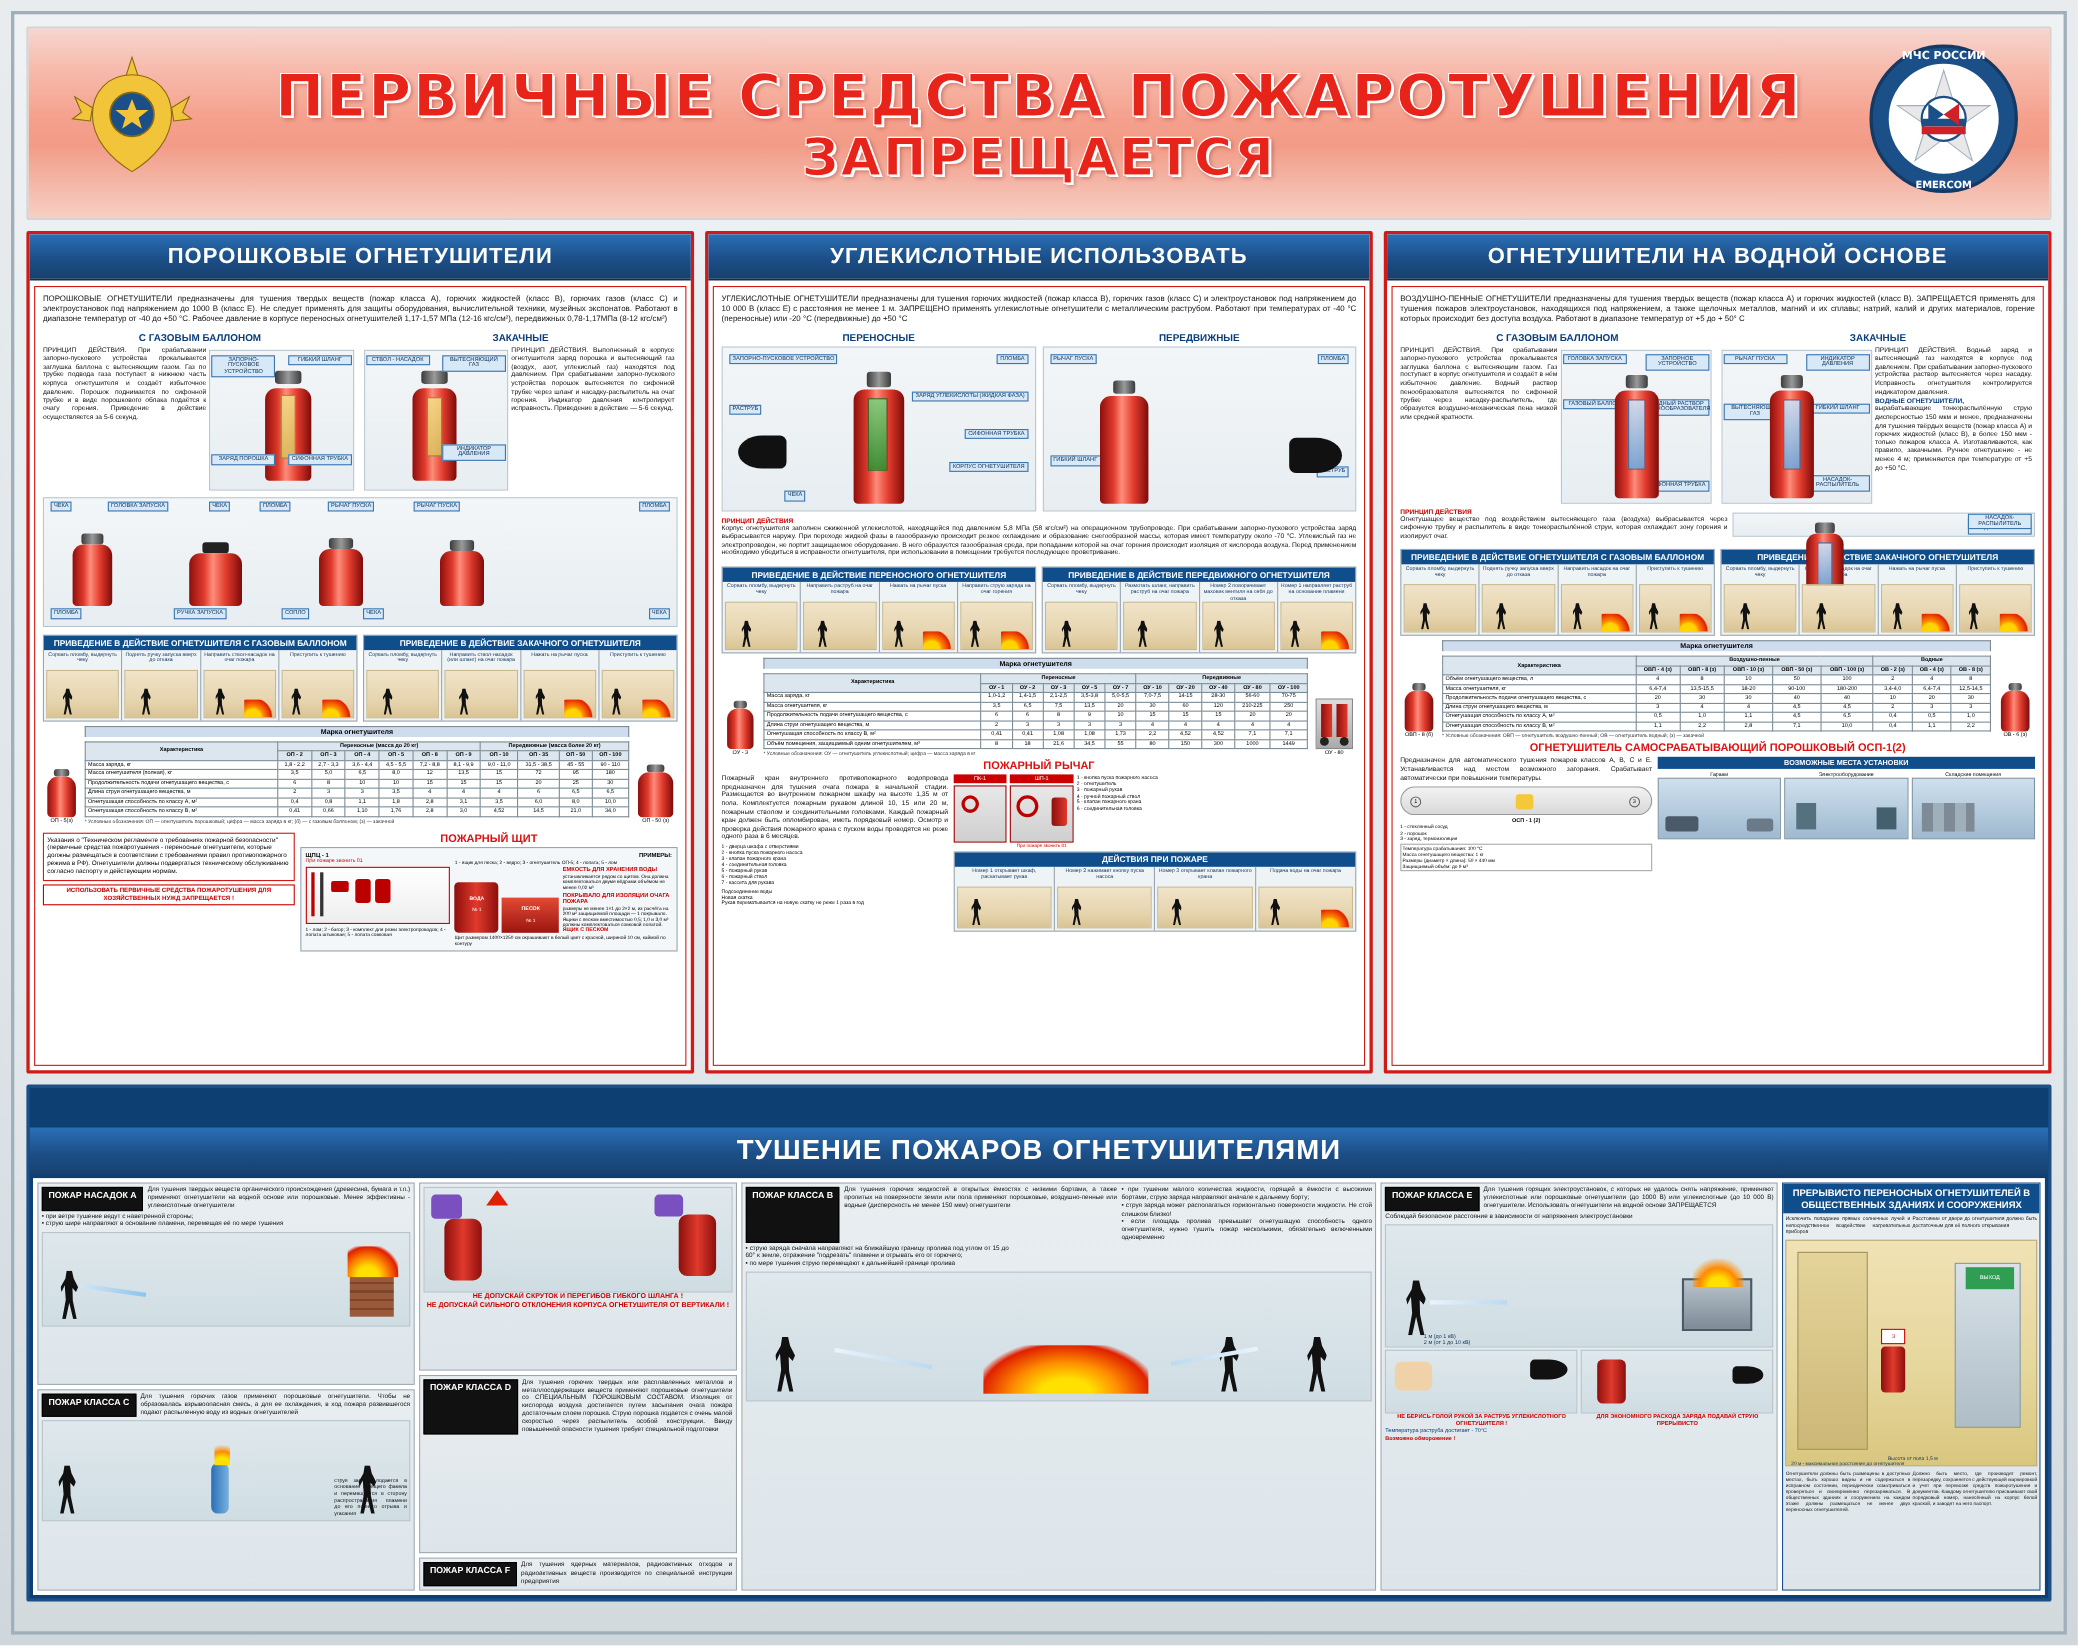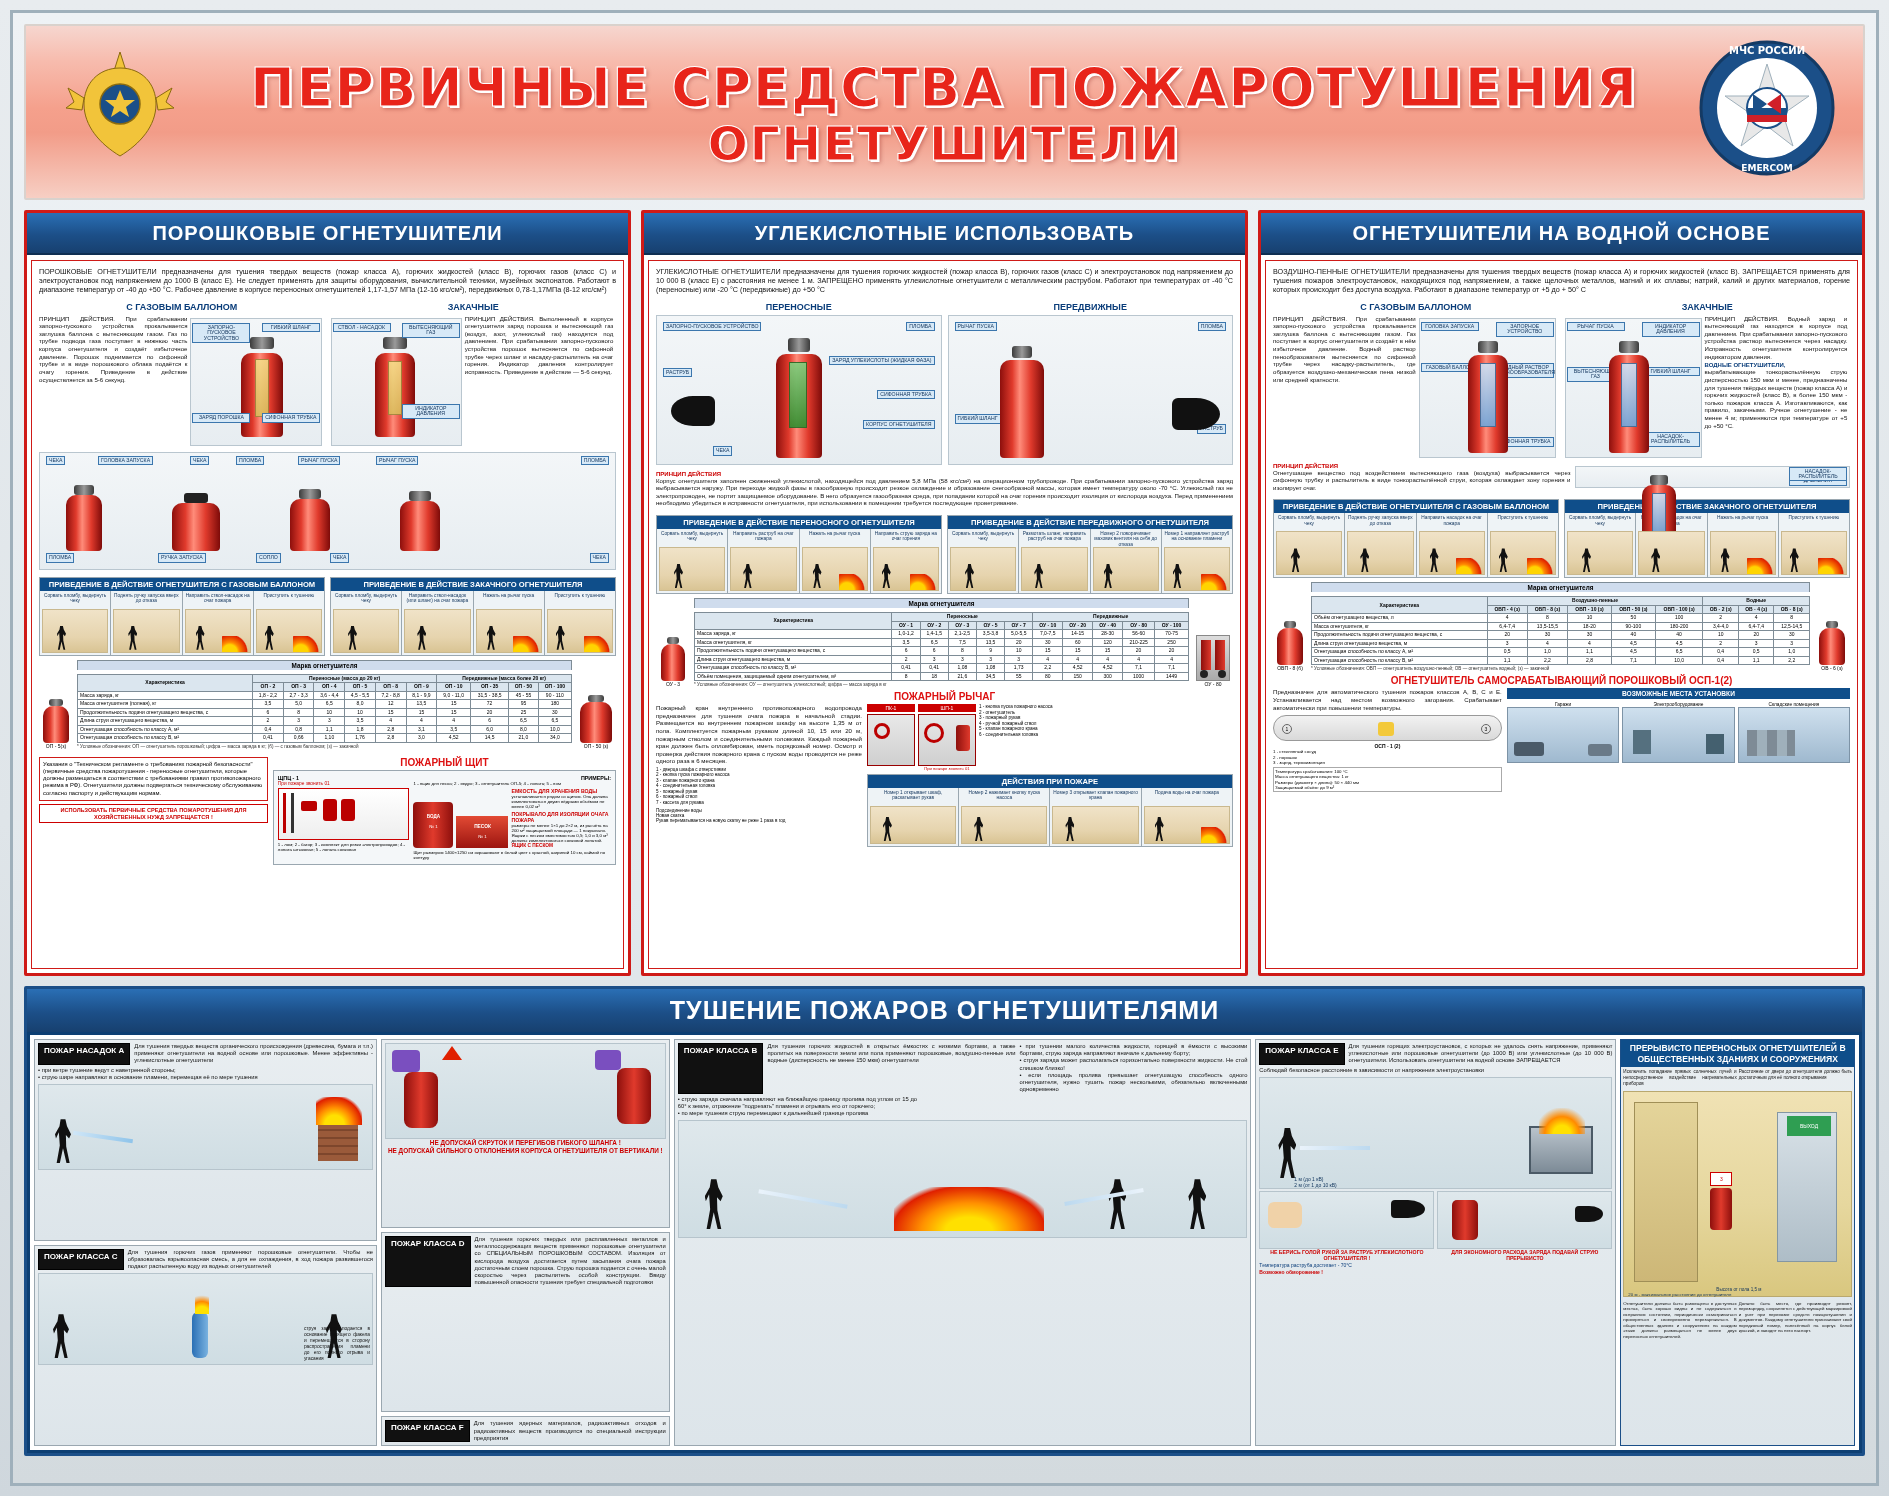--- a/index.html
+++ b/index.html
@@ -228,21 +228,21 @@
     margin-top:10px;
     border:3px solid #1b4f88;
     background:#0d3f73;
     border-radius:2px;
     height:470px;
     display:flex; flex-direction:column;
   }
   .bottom-head {
     background:linear-gradient(180deg,#2a6fb5 0%, #1c4f88 55%, #17406f 100%);
     color:#fff; text-align:center; font-size:25px; font-weight:bold;
-    letter-spacing:1px; padding:7px;
+    letter-spacing:1px; padding:7px;margin-top:36px;
   }
   .bottom-body {
     flex:1; background:#ffffff; margin:3px; display:flex; gap:4px; padding:4px;
   }
   .bcol { display:flex; flex-direction:column; gap:4px; }
   .card {
     border:1px solid #9aa7b0;
     background:linear-gradient(180deg,#e9eef1,#dde5ea);
     position:relative;
     padding:3px;
@@ -303,21 +303,21 @@
             <g stroke="#8a6a10" stroke-width="1" fill="#f2c43a">
               <path d="M-36,-6 L-52,-16 L-46,-2 L-54,4 L-38,6 Z"></path>
               <path d="M36,-6 L52,-16 L46,-2 L54,4 L38,6 Z"></path>
             </g>
           </g>
         </svg>
       </div>
 
       <div class="header-title">
         <div class="l1">ПЕРВИЧНЫЕ СРЕДСТВА ПОЖАРОТУШЕНИЯ</div>
-        <div class="l2">ОГНЕТУШИТЕЛИ</div>
+        <div class="l2">ЗАПРЕЩАЕТСЯ</div>
       </div>
 
       <div class="emblem-right">
         <svg viewBox="0 0 140 140" width="140" height="140">
           <circle cx="70" cy="70" r="66" fill="#1b4f88" stroke="#143a64" stroke-width="3"></circle>
           <circle cx="70" cy="70" r="50" fill="#ffffff"></circle>
           <g>
             <path d="M70,26 L80,58 L112,58 L86,76 L96,108 L70,88 L44,108 L54,76 L28,58 L60,58 Z" fill="#e8e8e8" stroke="#9fb0bb"></path>
             <circle cx="70" cy="70" r="20" fill="#ffffff" stroke="#1b4f88" stroke-width="2"></circle>
             <path d="M50,70 h40 v7 h-40 z" fill="#1b4f88"></path>

